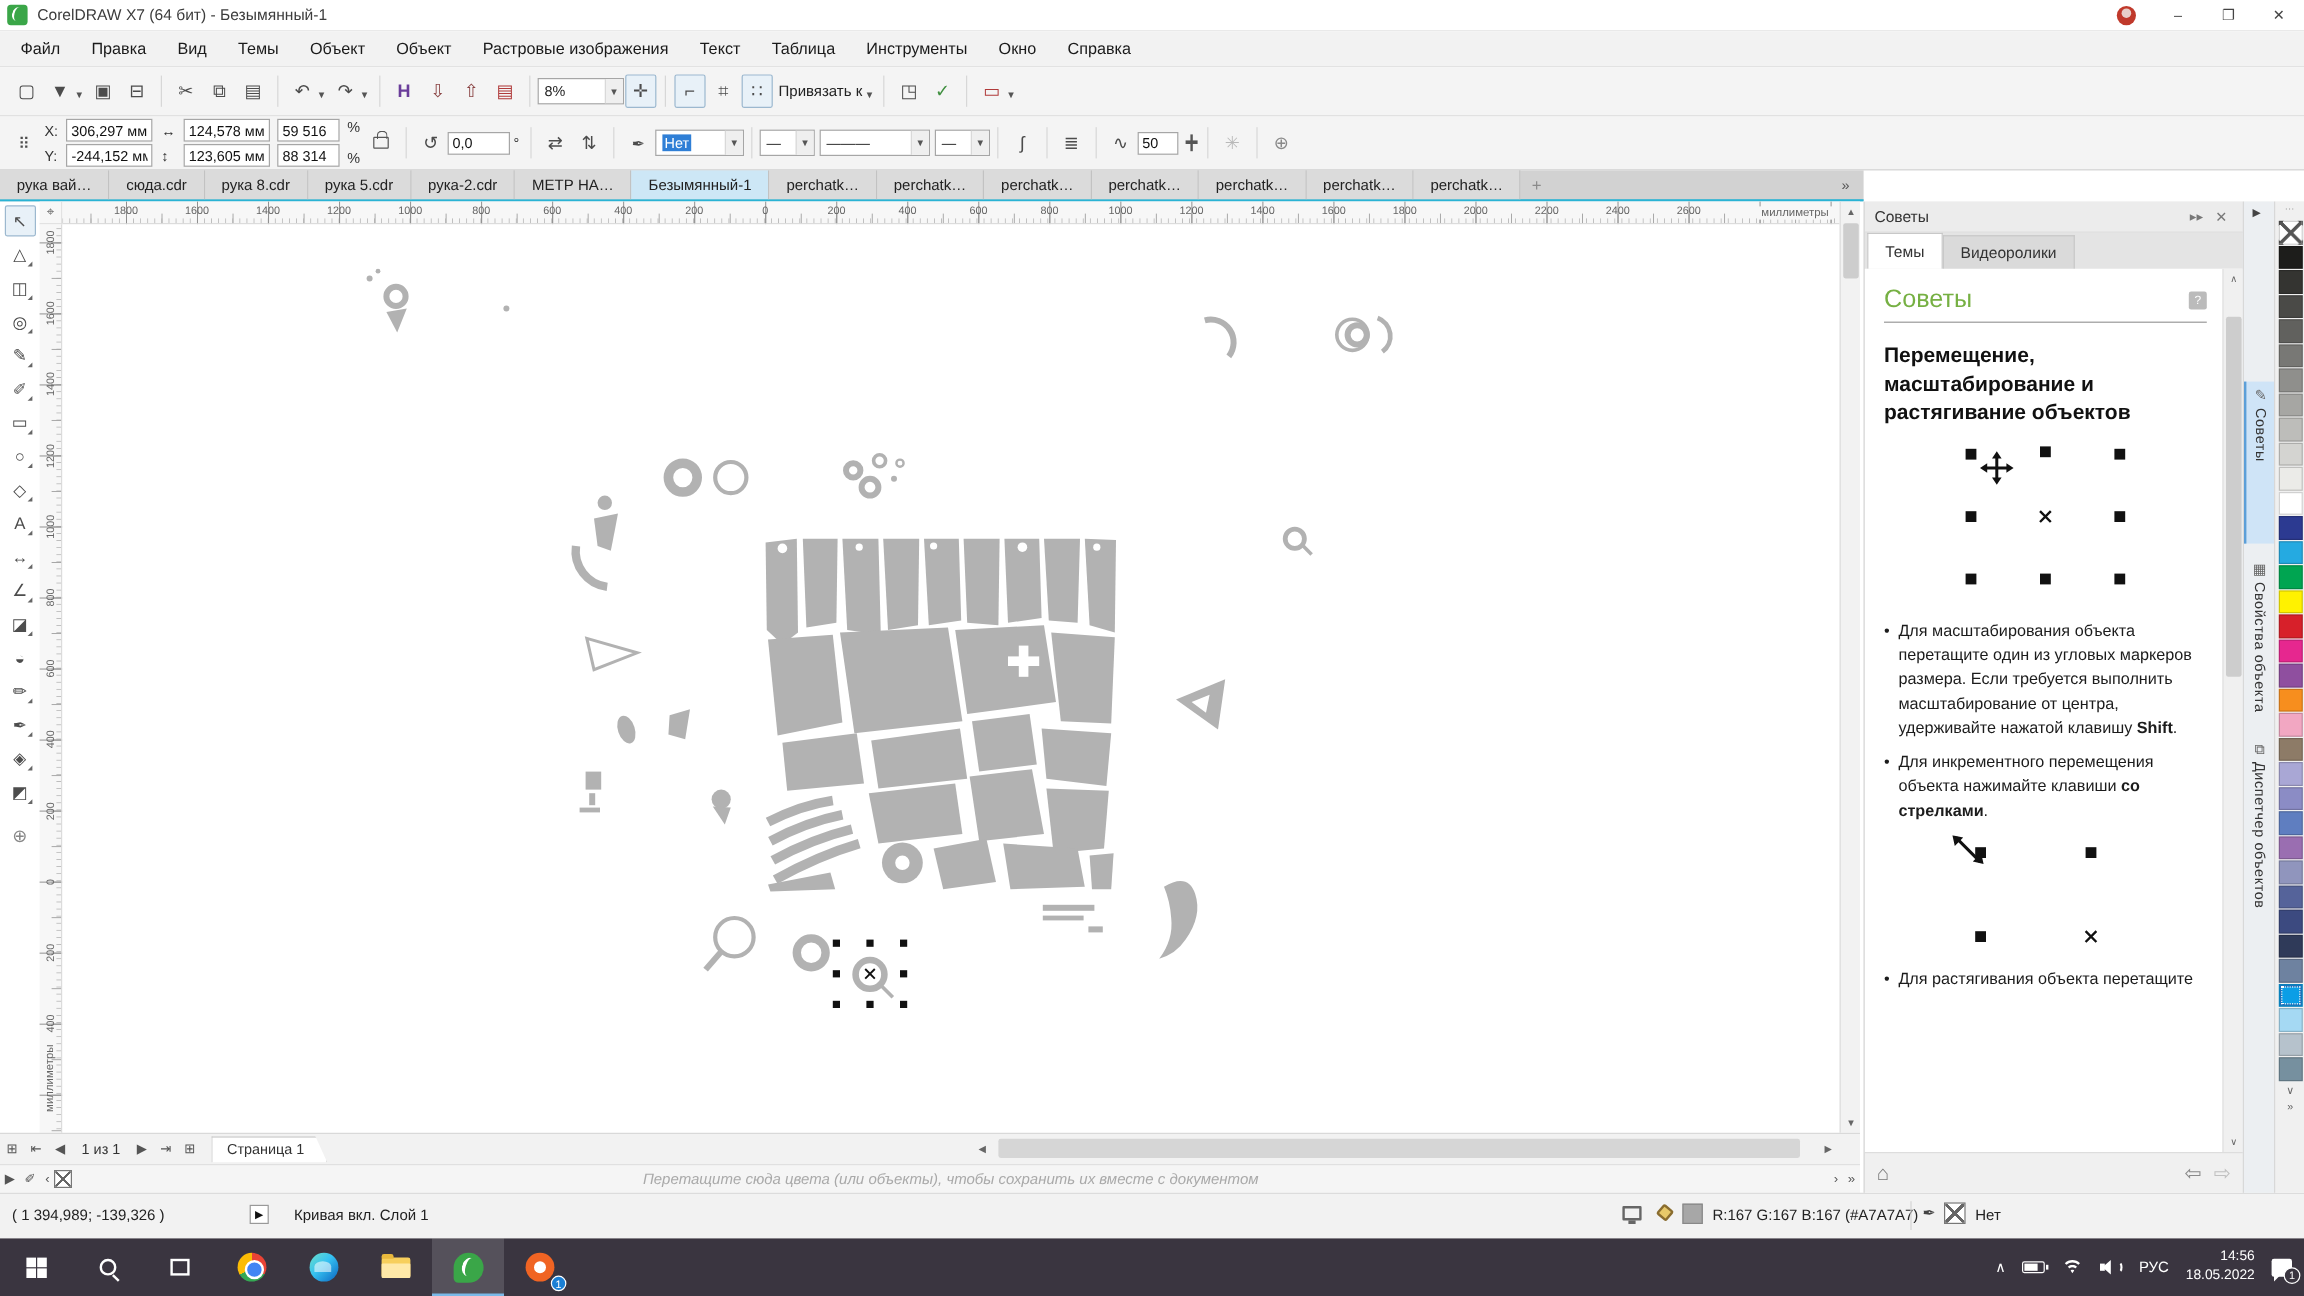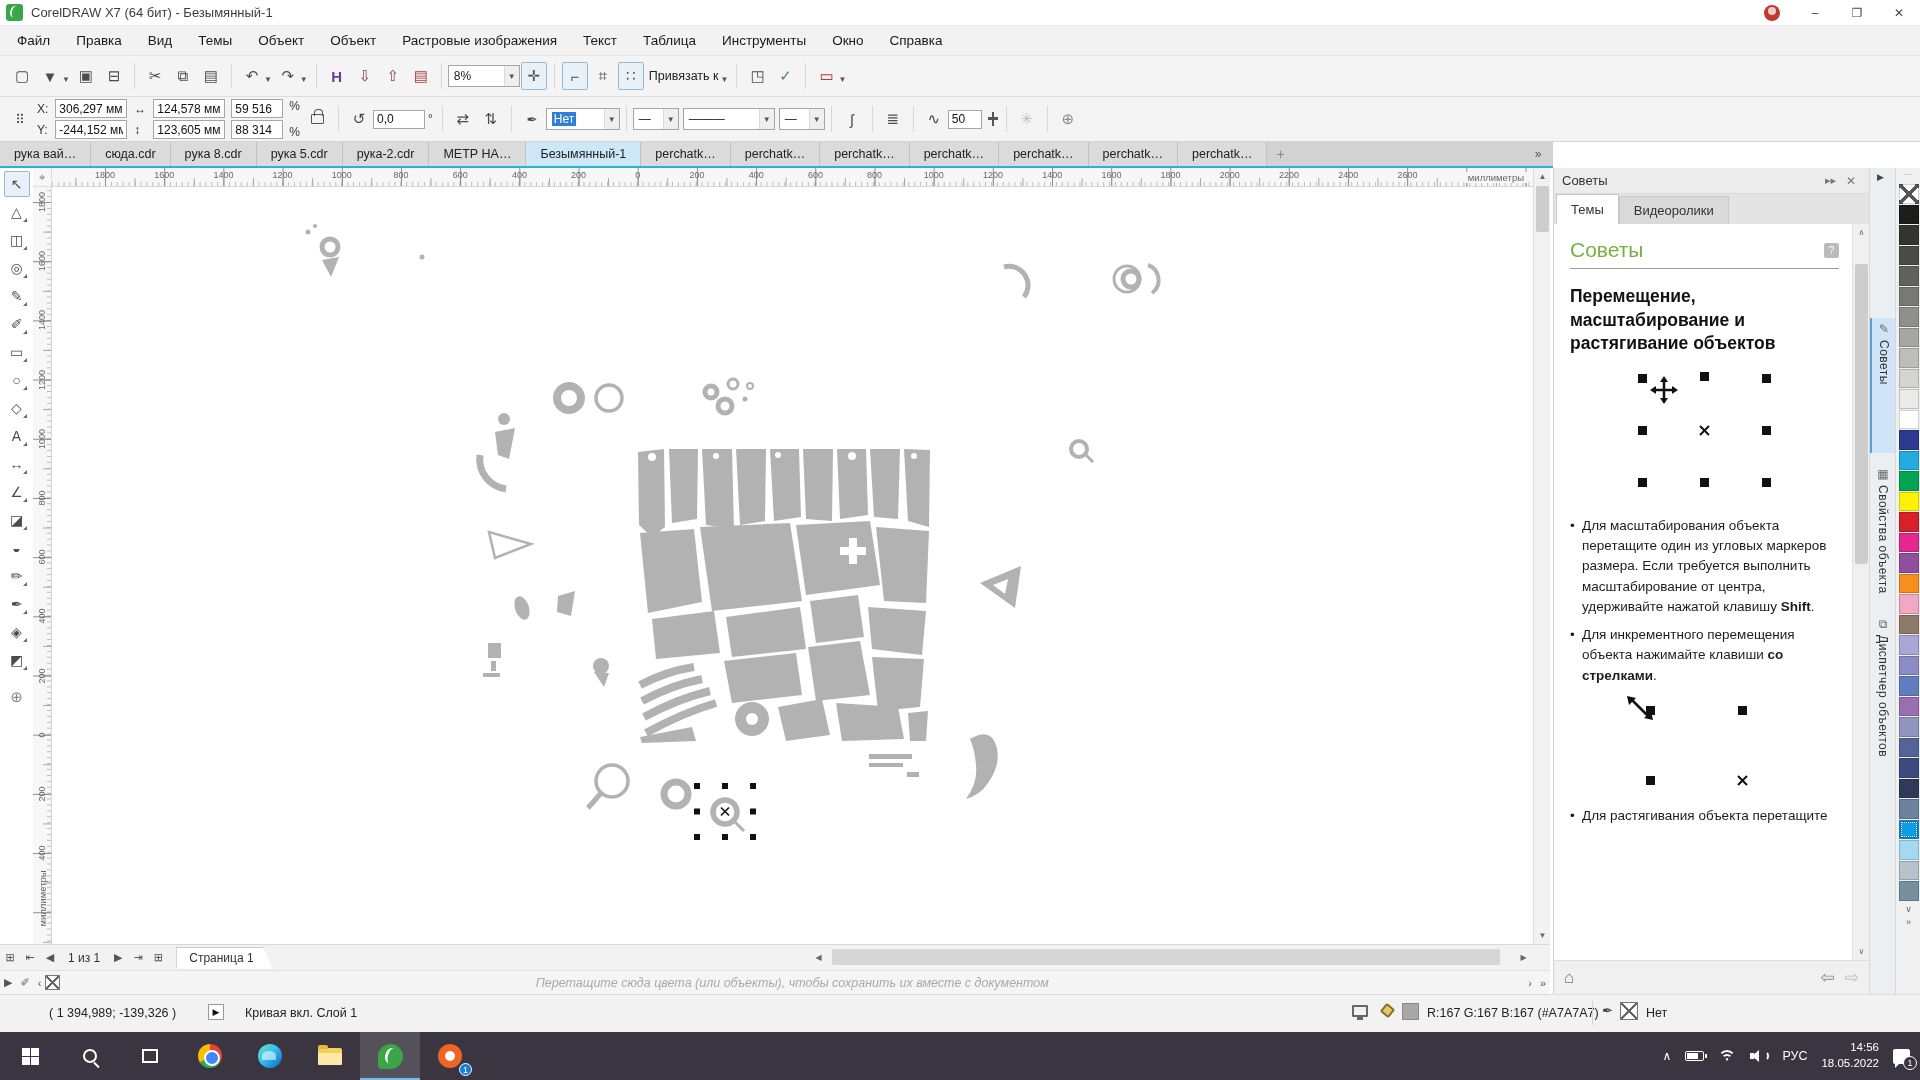--- a/index.html
+++ b/index.html
@@ -88,21 +88,21 @@
   #hscroll .lf{left:0;} #hscroll .rt{right:0;}
   
   #docpal { position:absolute; left:0; top:802px; width:1550px; height:24px; background:#f5f5f5; border-top:1px solid #e0e0e0; display:flex; align-items:center; }
   .dp-ic { color:#555; font-size:11px; margin:0 4px; }
   .xswatch { width:15px; height:15px; border:1px solid #777; background:
       linear-gradient(45deg,transparent 44%,#666 44% 56%,transparent 56%),
       linear-gradient(-45deg,transparent 44%,#666 44% 56%,transparent 56%),#fff; }
   #docpal-hint { flex:1; text-align:center; font-style:italic; color:#a9a9a9; font-size:12.5px; }
   
   #statusbar { position:absolute; left:0; top:826px; width:1920px; height:38px; background:#f2f2f2; border-top:1px solid #dcdcdc; font-size:12.5px; color:#222; }
-  #sb-coords{ position:absolute; left:10px; top:11px;margin-left:39px; }
+  #sb-coords{ position:absolute; left:10px; top:11px; }
   #sb-flyout{ position:absolute; left:208px; top:9px; width:16px; height:16px; border:1px solid #999; background:#fff; color:#111; font-size:9px; display:flex; align-items:center; justify-content:center;}
   #sb-objinfo{ position:absolute; left:245px; top:11px; }
   .i-monitor{ position:absolute; left:1352px; top:10px; width:16px; height:12px; border:2px solid #666; border-radius:1px;}
   .i-monitor::after{content:""; position:absolute; left:3px; bottom:-5px; width:6px; height:3px; background:#666;}
   .i-bucket{ position:absolute; left:1382px; top:10px; width:11px; height:11px; border:2px solid #8a6d2f; transform:rotate(40deg); border-radius:2px; background:#e8c96a;}
   .fill-swatch{ position:absolute; left:1402px; top:8px; width:17px; height:17px; background:#a7a7a7; border:1px solid #888;}
   #sb-fill{ position:absolute; left:1427px; top:11px; }
   .i-pen{ position:absolute; left:1602px; top:8px; font-size:13px; color:#444; }
   #sb-outline-x{ position:absolute; left:1620px; top:7px; width:18px; height:18px; }
   #sb-outline{ position:absolute; left:1646px; top:11px; }

